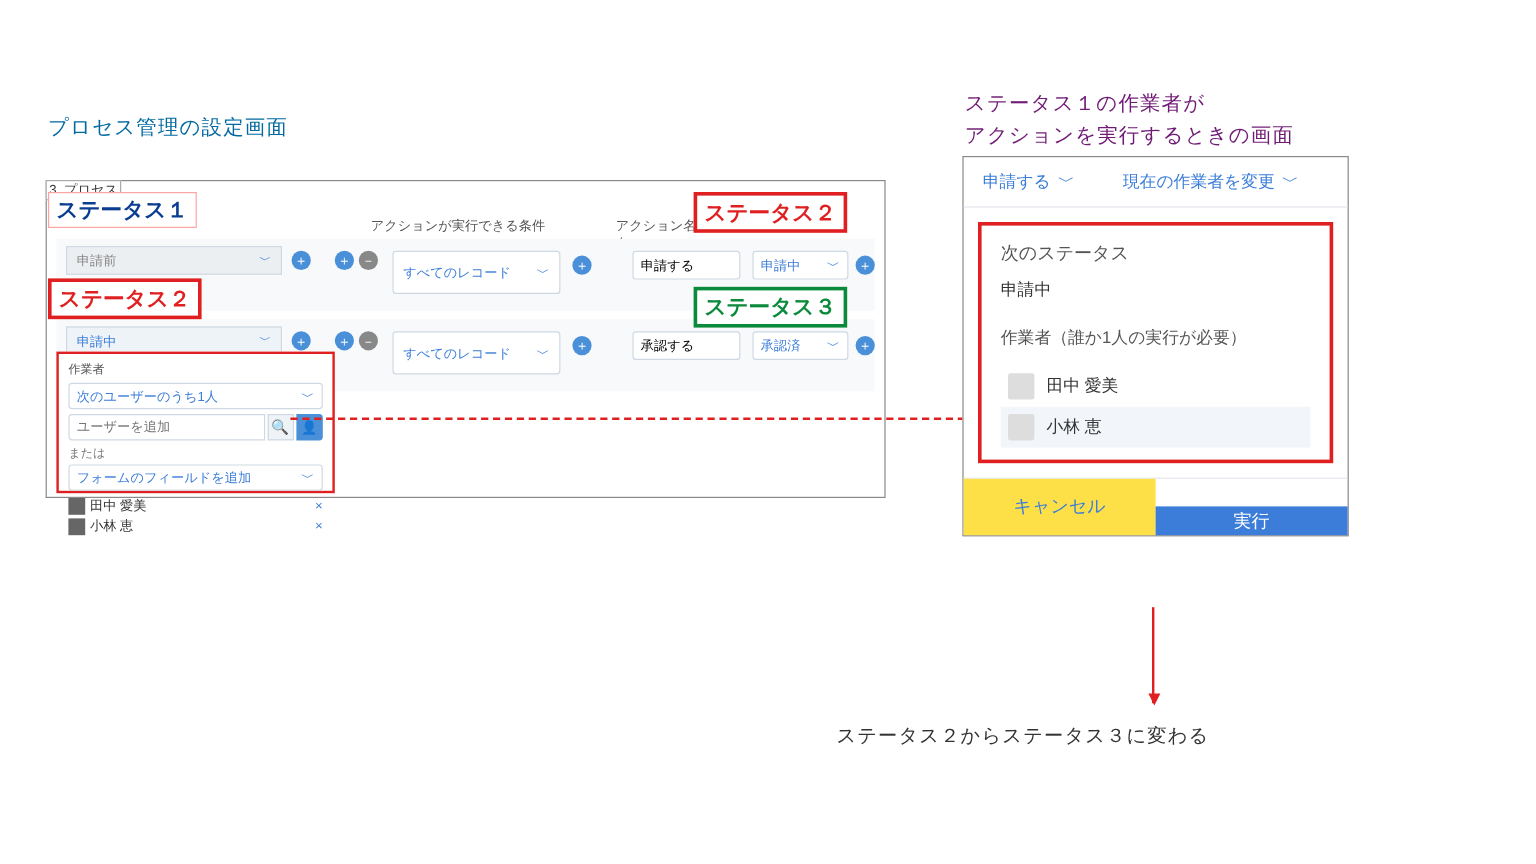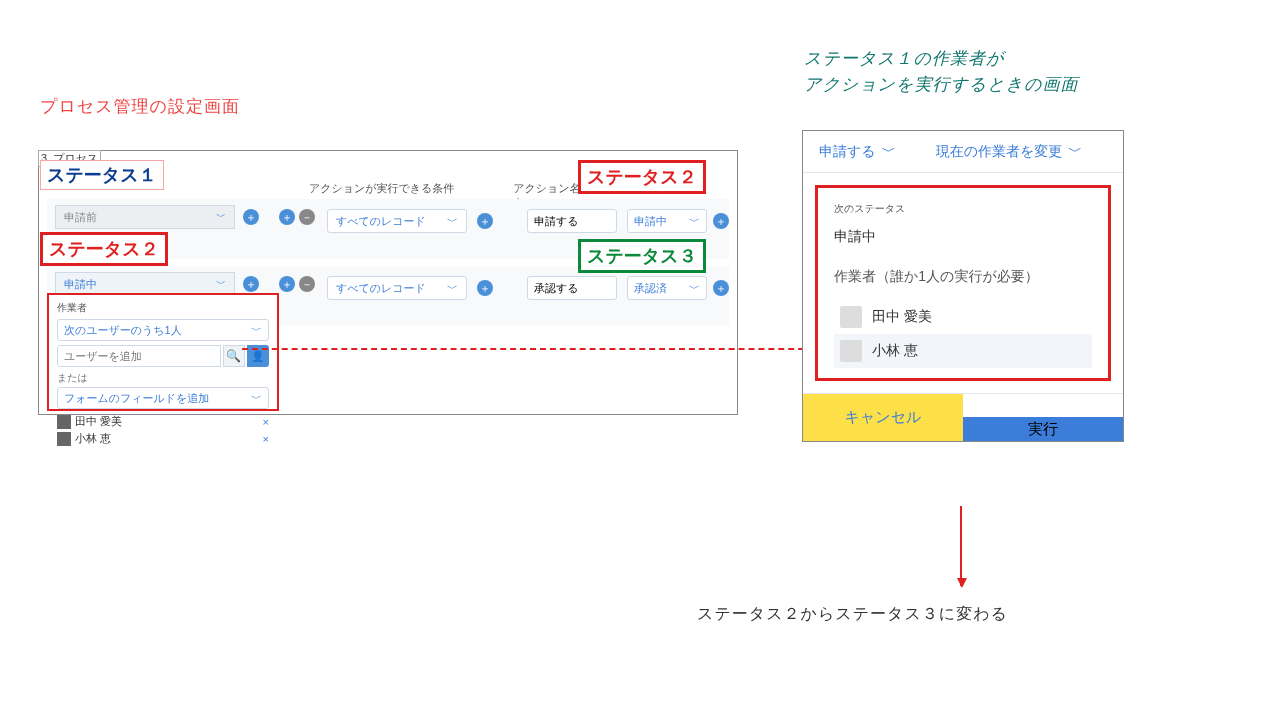--- a/index.html
+++ b/index.html
@@ -1,19 +1,19 @@
 <!DOCTYPE html>
 <html><head>
 <meta charset="utf-8">
 <style>
   * { box-sizing: border-box; margin: 0; padding: 0; }
   body { font-family: "Hiragino Sans", "Meiryo", sans-serif; background: #fff; width: 1280px; height: 720px; position: relative; font-size: 12px; color: #333; }
 
-  .left-title { position: absolute; left: 40px; top: 95px; font-size: 17px; color: #ef4444; letter-spacing: 1px; }
-  .right-title { position: absolute; left: 804px; top: 46px; font-size: 17px; color: #0f766e; letter-spacing: 1px; line-height: 1.5; font-style: italic; }
+  .left-title { position: absolute; left: 40px; top: 95px; font-size: 17px; color: #0369a1; letter-spacing: 1px; }
+  .right-title { position: absolute; left: 804px; top: 74px; font-size: 17px; color: #701a75; letter-spacing: 1px; line-height: 1.5; }
 
   .settings-panel { position: absolute; left: 38px; top: 150px; width: 700px; height: 265px; border: 1px solid #888; background: #fff; }
   .settings-panel .section-label { font-size: 11px; color: #333; background:#fff; border:1px solid #aaa; display:inline-block; padding:0 2px; position:relative; top:-1px; left:-1px;}
 
   .col-headers { position:absolute; top:30px; left:270px; right:10px; display:flex; font-size:11px; color:#555;}
   .col-headers .c1{ width:210px;}
   .col-headers .c2{ width:120px;}
   .col-headers .c3{ width:100px;}
 
   .row { position:absolute; left:8px; right:8px; height:60px; background:#f7f9fb;}
@@ -25,21 +25,21 @@
   .status-select .chev{ color:#3b7dd8; font-size:10px;}
   .subnote{position:absolute; left:10px; top:34px; font-size:10px; color:#888;}
 
   .mini-btn{ width:16px; height:16px; border-radius:50%; display:inline-flex; align-items:center; justify-content:center; font-size:11px; color:#fff;}
   .plus{ background:#4a90d9;}
   .minus{ background:#888;}
   .btn-group{ position:absolute; display:flex; gap:4px; align-items:center;}
   .bg1{ left:196px; top:10px;}
   .bg2{ left:232px; top:10px;}
 
-  .records-dd{ position:absolute; left:280px; top:10px; width:140px; height:24px; border:1px solid #cfd9e3; border-radius:3px; background:#fff; display:flex; align-items:center; justify-content:space-between; padding:0 8px; font-size:11px; color:#3b7dd8;}
+  .records-dd{ position:absolute; left:280px; top:10px; width:140px; height:36px; border:1px solid #cfd9e3; border-radius:3px; background:#fff; display:flex; align-items:center; justify-content:space-between; padding:0 8px; font-size:11px; color:#3b7dd8;}
   .records-plus{ position:absolute; left:430px; top:14px;}
   .action-input{ position:absolute; left:480px; top:10px; width:90px; height:24px; border:1px solid #cfd9e3; border-radius:3px; background:#fff; padding:2px 6px; font-size:11px;}
   .next-status{ position:absolute; left:580px; top:10px; width:80px; height:24px; border:1px solid #cfd9e3; border-radius:3px; background:#fff; display:flex; align-items:center; justify-content:space-between; padding:0 6px; font-size:11px; color:#3b7dd8;}
   .row-end-btn{ position:absolute; left:666px; top:14px;}
 
   .assignee-box{ position:absolute; left:8px; top:142px; width:232px; height:118px; border:2px solid #e02020; background:#fff; padding:6px 8px;}
   .assignee-box .lbl{ font-size:10px; color:#555; margin-bottom:4px;}
   .dd{ height:22px; border:1px solid #cfd9e3; border-radius:3px; background:#fff; display:flex; align-items:center; justify-content:space-between; padding:0 6px; font-size:11px; color:#3b7dd8; margin-bottom:4px;}
   .search-row{ display:flex; gap:2px; margin-bottom:4px;}
   .search-row input{ flex:1; height:22px; border:1px solid #cfd9e3; border-radius:3px 0 0 3px; padding:0 6px; font-size:11px;}
@@ -56,30 +56,30 @@
   .callout.green{ border:3px solid #0a8a3a; color:#0a8a3a;}
   .c-s1{ left:40px; top:160px;}
   .c-s2a{ left:578px; top:160px;}
   .c-s2b{ left:40px; top:232px;}
   .c-s3{ left:578px; top:239px;}
 
   .dialog{ position:absolute; left:802px; top:130px; width:322px; border:1px solid #888; background:#fff;}
   .dialog .topbar{ height:42px; border-bottom:1px solid #e3e7eb; display:flex; align-items:center; padding:0 16px; gap:40px;}
   .dialog .topbar .lnk{ color:#3b7dd8; font-size:14px; display:flex; align-items:center; gap:6px;}
   .dialog .inner{ margin:12px; border:3px solid #e02020; padding:14px 16px 10px;}
-  .dialog .ns-label{ font-size:10px; color:#555; margin-bottom:12px;}
+  .dialog .ns-label{ font-size:15px; color:#555; margin-bottom:12px;}
   .dialog .ns-val{ font-size:14px; color:#333; margin-bottom:22px;}
   .dialog .wk-label{ font-size:14px; color:#555; margin-bottom:14px;}
   .dialog .wk-row{ display:flex; align-items:center; gap:10px; padding:6px 6px; font-size:14px;}
   .dialog .wk-row.alt{ background:#f2f6fa;}
   .dialog .avatar{ width:22px; height:22px; background:#ddd; border-radius:2px; display:inline-block;}
   .dialog .footer{ height:48px; border-top:1px solid #e3e7eb; display:flex;}
   .dialog .footer .btn{ flex:1; display:flex; align-items:center; justify-content:center; font-size:15px;}
   .dialog .footer .cancel{ color:#3b7dd8; background:#fde047;}
-  .dialog .footer .exec{ color:#000000; background:#3b7dd8;margin-top:23px;}
+  .dialog .footer .exec{ color:#ffffff; background:#3b7dd8;margin-top:23px;}
 
   .dashed-line{ position:absolute; left:242px; top:348px; width:582px; height:0; border-top:2px dashed #e02020;}
   .dashed-line::after{ content:""; position:absolute; right:-2px; top:-6px; width:0; height:0; border-left:10px solid #e02020; border-top:5px solid transparent; border-bottom:5px solid transparent;}
   .dashed-seg2{ position:absolute; left:822px; top:314px; width:0; height:36px; border-left:2px dashed #e02020;}
 
   .down-arrow{ position:absolute; left:960px; top:506px; width:0; height:80px; border-left:2px solid #e02020;}
   .down-arrow::after{ content:""; position:absolute; left:-5px; bottom:-2px; width:0; height:0; border-top:10px solid #e02020; border-left:5px solid transparent; border-right:5px solid transparent;}
 
   .notes{ position:absolute; left:680px; top:600px; font-size:16px; color:#333; line-height:1.7; letter-spacing:1px;}
 </style>

